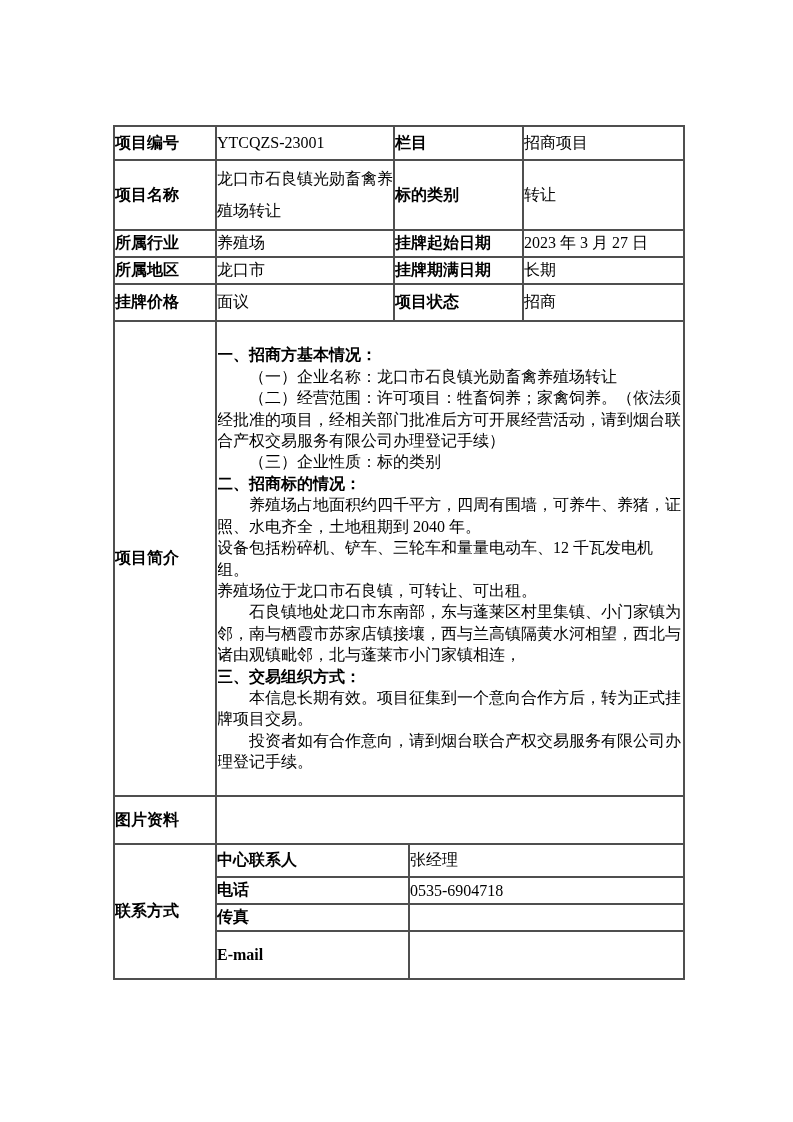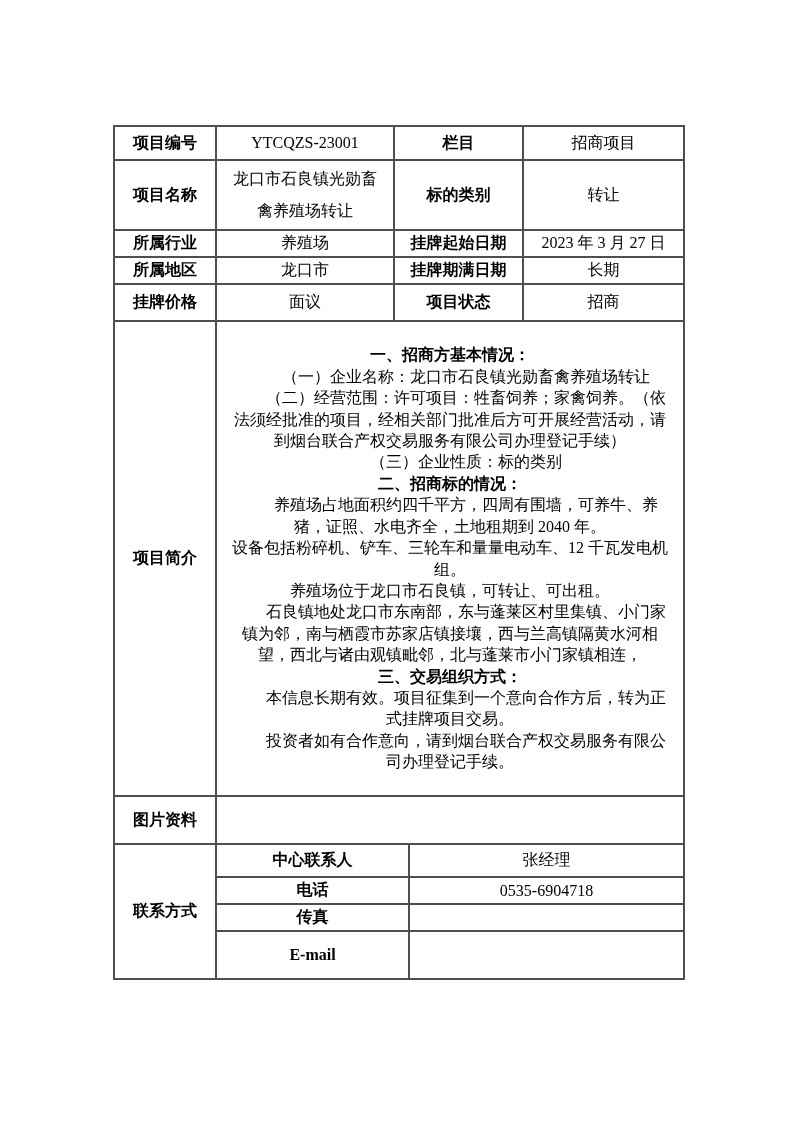--- a/index.html
+++ b/index.html
@@ -20,39 +20,40 @@
     top: 125px;
     width: 570px;
   }
   table.doc {
     border-collapse: collapse;
     table-layout: fixed;
     width: 570px;
   }
   table.doc td {
     border: 2px solid #4f4f4f;
-    text-align: center;
+    text-align: left;
     vertical-align: middle;
     font-size: 16px;
-    padding: 2px 14px;
+    padding: 2px 0;
     overflow: hidden;
     word-break: break-all;
   }
   td.lbl {
     font-weight: bold;
   }
   td.name-val {
     line-height: 32px;
   }
   td.intro-cell {
     text-align: left;
     vertical-align: middle;
     padding: 6px 5px 6px 8px;
     font-size: 15.5px;
     line-height: 21.4px;
+    border-radius: 18px;
   }
   .intro-cell p {
     margin: 0;
   }
   .intro-cell p.ind {
     text-indent: 2em;
   }
   .intro-cell p.head {
     font-weight: bold;
   }

